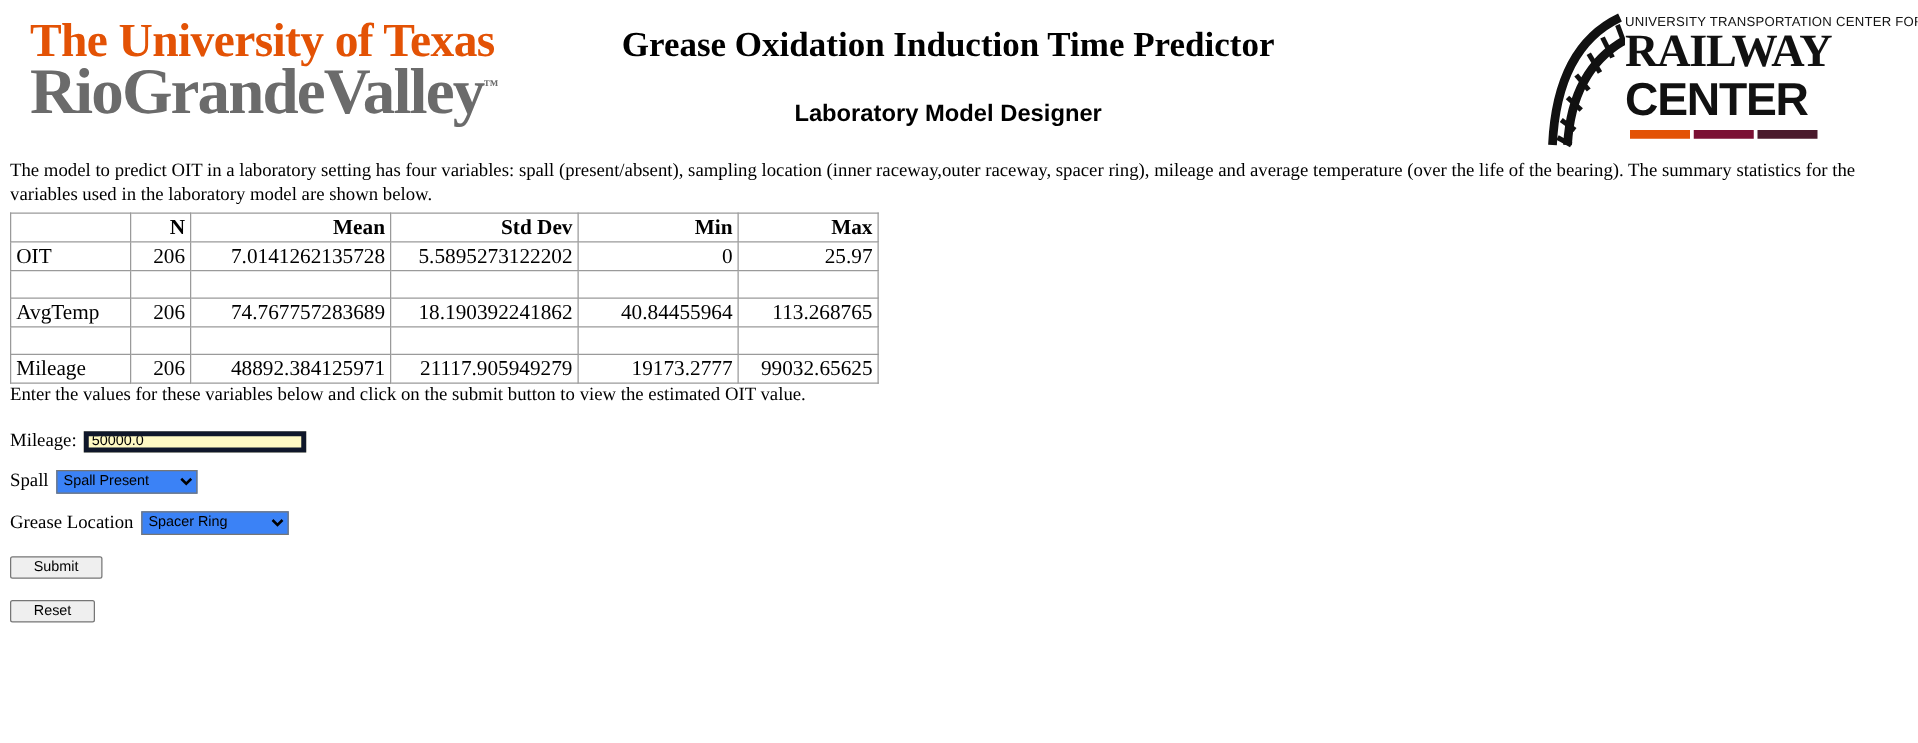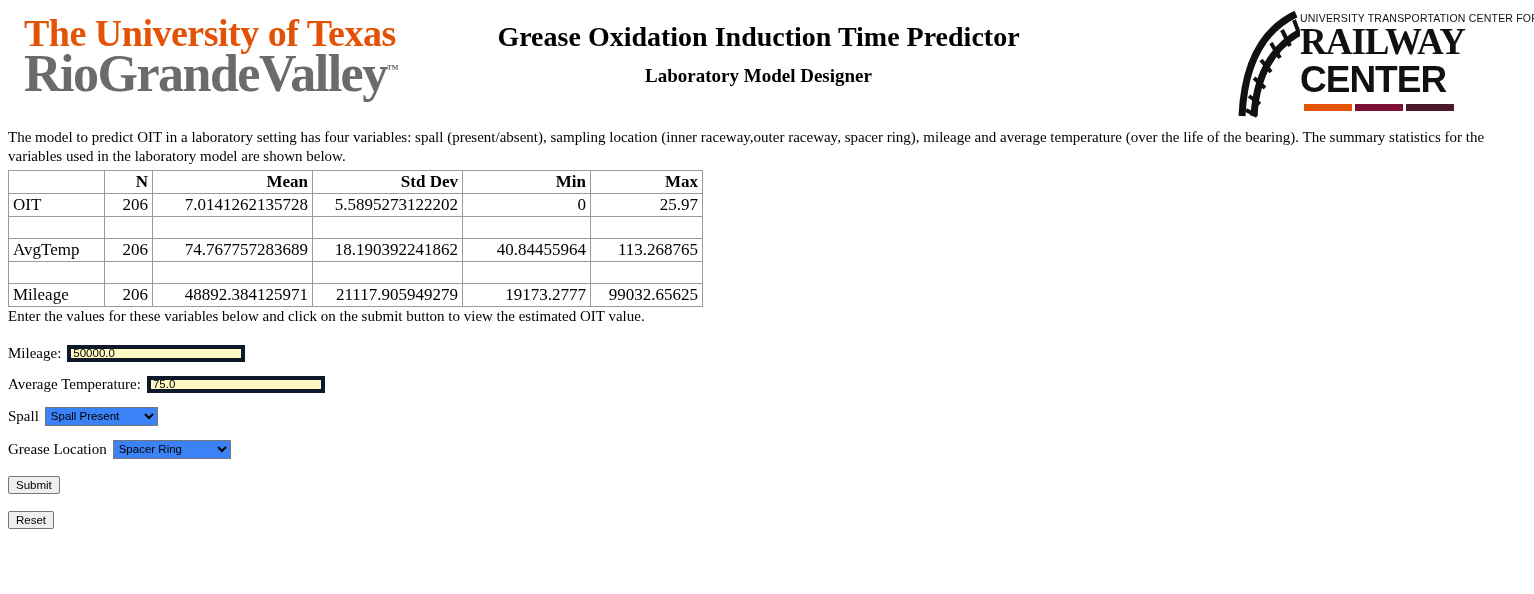--- a/index.html
+++ b/index.html
@@ -62,24 +62,24 @@
     top: 22px;
     text-align: center;
   }
   .title-main {
     font-family: "Liberation Serif", serif;
     font-weight: bold;
     font-size: 28px;
     line-height: 1.1;
   }
   .title-sub {
-    font-family: Liberation Serif, serif;
+    font-family: Liberation Sans, sans-serif;
     font-weight: bold;
     font-size: 19px;
-    margin-top: 12px;
+    margin-top: 28px;
   }
 
   .logo-railway {
     position: absolute;
     right: 6px;
     top: 10px;
     width: 290px;
     height: 112px;
   }
   .logo-railway .utc-line {
@@ -215,21 +215,21 @@
   select.w-spall { width: 113px; }
   select.w-loc { width: 118px; }
 
   .btn-row {
     padding: 0 8px;
     margin-top: 16px;
   }
   button.btn {
     font-family: "Liberation Sans", sans-serif;
     font-size: 11.5px;
-    padding: 2px 7px;
+    padding: 2px 18px;
     border: 1px solid #767676;
     background: #efefef;
     border-radius: 2px;
     cursor: pointer;
     text-align: center;
   }
 </style>
 </head>
 <body>
 
@@ -329,24 +329,20 @@
     </tbody>
   </table>
 
   <div class="below-table">Enter the values for these variables below and click on the submit button to view the estimated OIT value.</div>
 
   <div class="field-row first">
     <label>Mileage:</label>
     <input class="txt w-mileage" type="text" value="50000.0" style="">
   </div>
 
-  <div class="field-row">
-    <label>Average Temperature:</label>
-    <input class="txt w-temp" type="text" value="75.0" style="">
-  </div>
 
   <div class="field-row">
     <label>Spall</label>
     <select class="sel w-spall">
       <option>Spall Present</option>
     </select>
   </div>
 
   <div class="field-row">
     <label>Grease Location</label>

